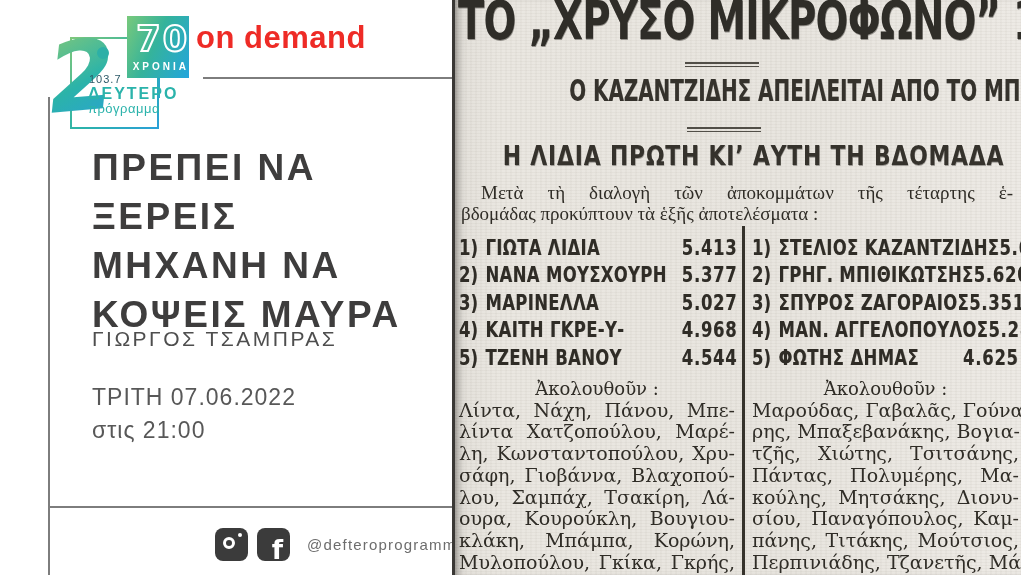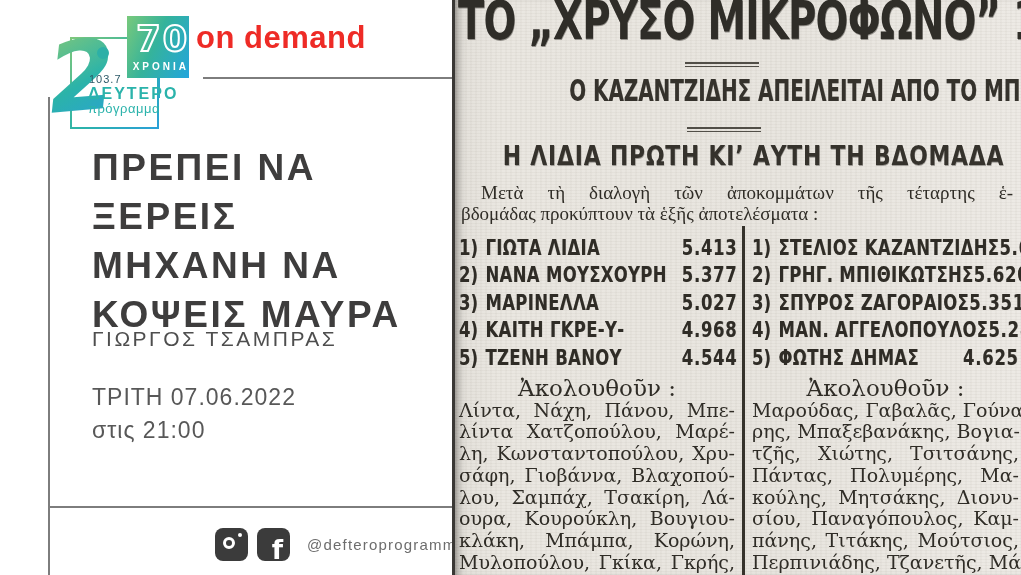--- a/index.html
+++ b/index.html
@@ -91,21 +91,21 @@
   .chart{font-family:"DejaVu Sans",sans-serif;font-weight:bold;font-size:21px;color:#2f2c26;
     transform:scaleX(0.78);transform-origin:0 0;
     text-shadow:0.4px 0.4px 0 rgba(47,45,40,0.4);}
   .col-left .chart{width:357px;}
   .col-right .chart{width:342px;}
   .chart-row{display:flex;height:27.5px;align-items:center;}
   .rank{width:34px;flex:none;}
   .name{flex:1;letter-spacing:0.5px;white-space:nowrap;}
   .value{flex:none;letter-spacing:1px;}
 
-  .follow-label{text-align:center;font-size:23px;line-height:21px;margin-top:6px;color:#2f2c26;}
+  .follow-label{text-align:center;font-size:18px;line-height:21px;margin-top:6px;color:#2f2c26;}
   .follow-lines{margin-top:1px;font-size:19px;line-height:21.8px;color:#2f2c26;}
   .follow-lines div{text-align:justify;text-align-last:justify;-moz-text-align-last:justify;white-space:nowrap;}
   .follow-lines div.short{text-align-last:left;-moz-text-align-last:left;}
 </style>
 </head>
 <body>
 
 <div class="stage">
 
   <div class="left">

